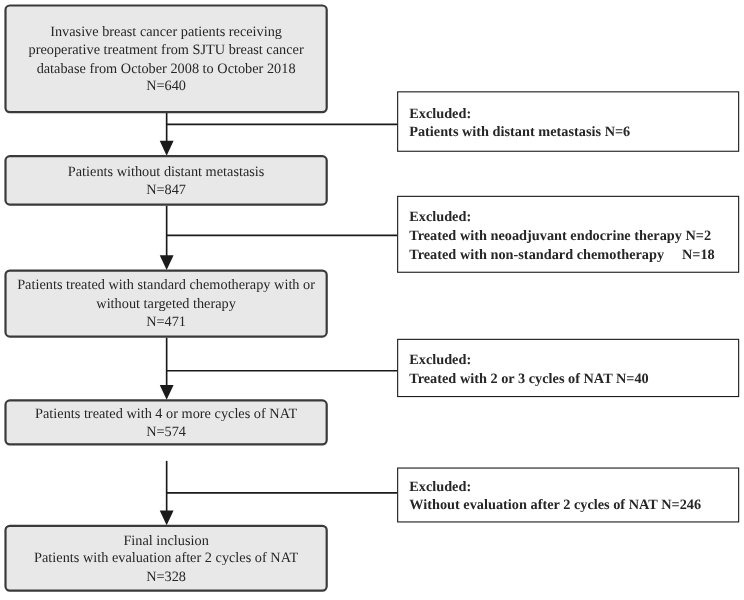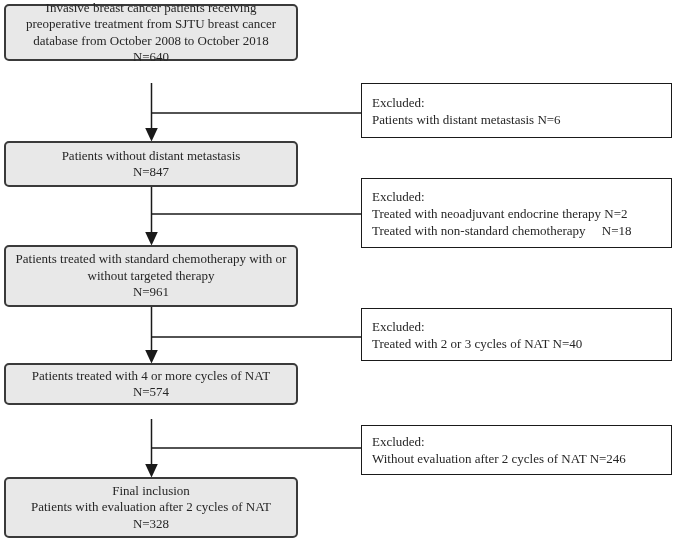--- a/index.html
+++ b/index.html
@@ -37,20 +37,21 @@
   }
   .exc-box{
     position:absolute;
     left:361px;width:311px;
     box-sizing:border-box;
     background:var(--background);
     border:1px solid var(--exc-border);
     display:flex;align-items:center;justify-content:flex-start;
     text-align:left;
     padding:2px 6px 2px 10px;
+    font-weight:bold;
   }
   .box-text{
     white-space:pre-wrap;
     font-size:13px;
     line-height:16.5px;
   }
   .exc-box .box-text{line-height:17px;}
 </style>
 </head>
 <body>
@@ -69,21 +70,21 @@
 
     <line x1="151.5" y1="307" x2="151.5" y2="351"></line>
     <line x1="151.5" y1="337" x2="361" y2="337"></line>
     <polygon points="145.2,350 157.8,350 151.5,363.5"></polygon>
 
     <line x1="151.5" y1="419" x2="151.5" y2="465"></line>
     <line x1="151.5" y1="448" x2="361" y2="448"></line>
     <polygon points="145.2,464 157.8,464 151.5,477.5"></polygon>
   </svg>
 
-  <div class="main-box" style="top:4px;height:57px">
+  <div class="main-box" style="top:4px;height:99px">
     <span class="box-text">Invasive breast cancer patients receiving
 preoperative treatment from SJTU breast cancer
 database from October 2008 to October 2018
 N=640</span>
   </div>
   <div class="exc-box" style="top:83px;height:55px">
     <span class="box-text">Excluded:
 Patients with distant metastasis N=6</span>
   </div>
 
@@ -93,21 +94,21 @@
   </div>
   <div class="exc-box" style="top:178px;height:70px">
     <span class="box-text">Excluded:
 Treated with neoadjuvant endocrine therapy N=2
 Treated with non-standard chemotherapy     N=18</span>
   </div>
 
   <div class="main-box" style="top:245px;height:62px">
     <span class="box-text">Patients treated with standard chemotherapy with or
 without targeted therapy
-N=961</span>
+N=471</span>
   </div>
   <div class="exc-box" style="top:308px;height:53px">
     <span class="box-text">Excluded:
 Treated with 2 or 3 cycles of NAT N=40</span>
   </div>
 
   <div class="main-box" style="top:363px;height:42px">
     <span class="box-text">Patients treated with 4 or more cycles of NAT
 N=574</span>
   </div>

